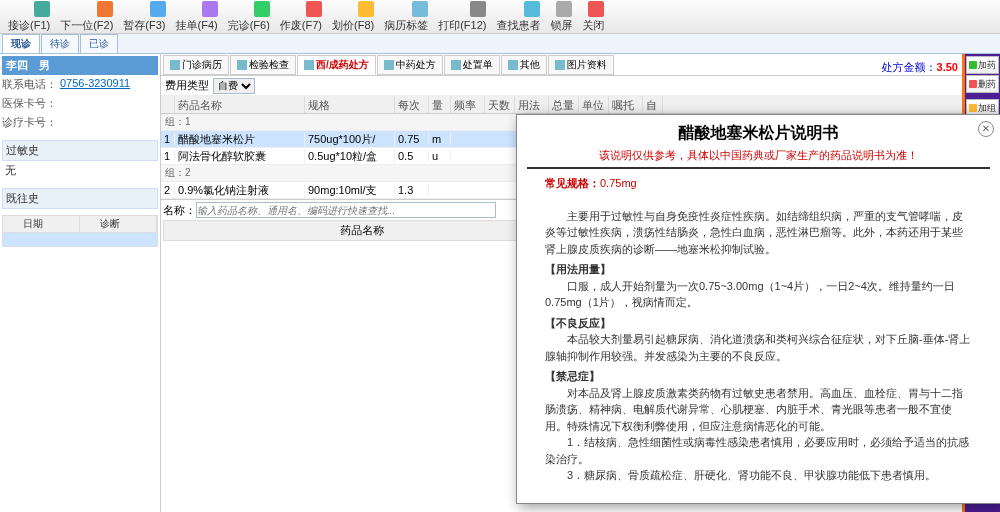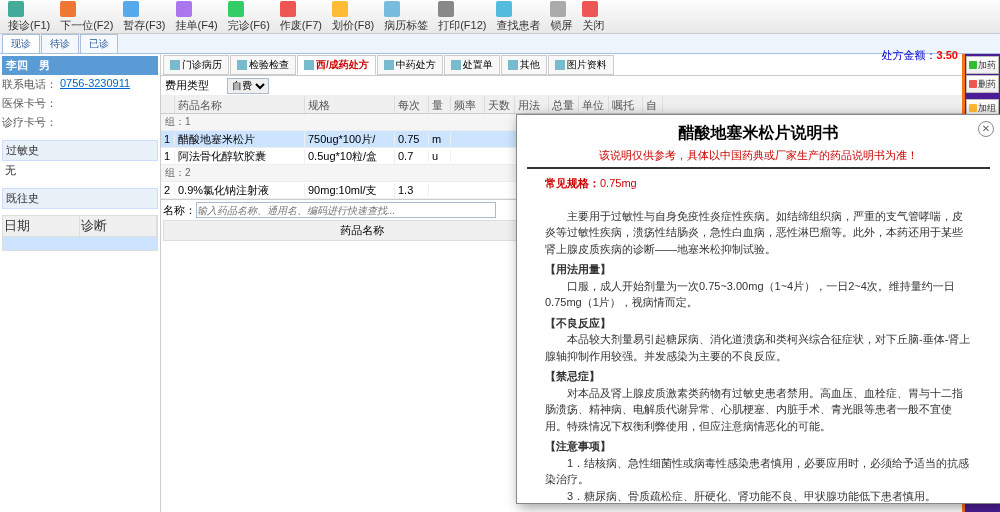--- a/index.html
+++ b/index.html
@@ -1,63 +1,63 @@
 <!DOCTYPE html>
 <html><head>
 <meta charset="utf-8">
 <style>
 *{box-sizing:border-box;margin:0;padding:0;font-family:"Microsoft YaHei",SimSun,sans-serif;font-size:11px}
 body{background:#fff;width:1000px;height:512px;overflow:hidden;position:relative}
 .toolbar{height:34px;background:linear-gradient(#fdfdfd,#e8e8e8);border-bottom:1px solid #ccc;display:flex;align-items:center;padding:0 4px;gap:2px}
-.tbtn{display:flex;flex-direction:column;align-items:flex-start;padding:1px 4px;cursor:pointer;font-size:10px;color:#333}
+.tbtn{display:flex;flex-direction:column;align-items:flex-end;padding:1px 4px;cursor:pointer;font-size:10px;color:#333}
 .tbtn .ico{width:16px;height:16px;border-radius:2px;margin-bottom:1px}
 .tabs{height:20px;background:#eef4fb;border-bottom:1px solid #a8c0dd;display:flex;align-items:end;padding-left:2px}
 .tab{padding:2px 8px;border:1px solid #a8c0dd;border-bottom:none;background:#f5f9fe;margin-right:1px;font-size:10px;cursor:pointer;color:#2a5a9a}
-.tab.active{background:#fff;font-weight:normal}
+.tab.active{background:#fff;font-weight:bold}
 .main{display:flex;height:458px}
 .left{width:161px;border-right:1px solid #ccc;padding:2px;font-size:10px;color:#333}
 .left .hdr{background:#5b9bd5;color:#fff;padding:2px 4px;font-weight:bold}
 .left .row{padding:2px 0;display:flex;gap:3px}
 .left .lbl{color:#555}
 .left input{border:1px solid #abc;width:50px;height:14px;font-size:10px}
 .center{flex:1;position:relative}
 .subtabs{height:22px;border-bottom:1px solid #ccc;display:flex;align-items:center;padding-left:2px;gap:1px}
 .stab{padding:2px 6px;border:1px solid #ccc;font-size:10px;cursor:pointer;display:flex;align-items:center;gap:2px;background:#f8f8f8}
 .stab.active{background:#fff;border-bottom:1px solid #fff;color:#c00;font-weight:bold}
 .sico{width:10px;height:10px;display:inline-block}
-.feerow{height:20px;display:flex;align-items:center;padding:0 4px;gap:18px;border-bottom:1px solid #eee}
+.feerow{height:20px;display:flex;align-items:center;padding:0 4px;gap:4px;border-bottom:1px solid #eee}
 .feerow select{border:1px solid #abc;height:16px;font-size:10px}
 .gridhdr{height:18px;background:#f0f0f0;border-bottom:1px solid #ccc;display:flex;font-size:10px}
 .gridhdr>div{border-right:1px solid #ddd;padding:2px 3px;color:#555}
 .grp{background:#f5f5f5;padding:1px 4px;font-size:10px;color:#666;border-bottom:1px solid #eee}
 .grow{display:flex;border-bottom:1px solid #eee;height:17px;align-items:center;font-size:10px}
 .grow>div{padding:0 3px;border-right:1px solid #f0f0f0}
 .grow.sel{background:#cce4ff}
 .popup{position:absolute;left:355px;top:60px;width:485px;height:390px;background:#fff;border:1px solid #888;box-shadow:3px 3px 12px rgba(0,0,0,.4);z-index:10}
 .popup .pt{text-align:center;font-size:16px;font-weight:bold;padding:8px 0 4px;font-family:SimSun}
 .popup .psub{text-align:center;font-size:11px;color:#c00;border-bottom:2px solid #333;padding-bottom:4px;margin:0 10px}
 .popup .pbody{padding:6px 28px;font-size:11px;color:#333;line-height:1.5;overflow:auto;height:340px}
 .popup .sec{font-weight:bold;margin-top:4px}
 .popup .close{position:absolute;right:6px;top:6px;width:16px;height:16px;border:1px solid #888;border-radius:8px;text-align:center;line-height:13px;cursor:pointer;color:#666;font-size:10px}
 .rpanel{width:38px;border-left:3px solid #f97316;display:flex;flex-direction:column;gap:1px;padding:2px 1px;background:#4c1d95}
 .rbtn{height:18px;border:1px solid #bbb;background:linear-gradient(#fff,#eee);font-size:9px;display:flex;align-items:center;justify-content:center;cursor:pointer;color:#333;gap:1px}
 .rbtn.hl{border:2px solid #f00}
 .rbtn .d{width:8px;height:8px;border-radius:1px}
-.price{position:absolute;right:42px;top:48px;font-size:11px;color:#00c}
+.price{position:absolute;right:42px;top:60px;font-size:11px;color:#00c}
 .price b{color:#f00}
 .anno{position:absolute;right:46px;top:270px;color:#f00;font-size:15px;font-family:SimSun}
 .arrow{position:absolute;right:40px;top:100px;width:140px;height:170px;pointer-events:none}
 .bottom{height:56px;border-top:1px solid #ccc;padding:2px;font-size:10px}
 .bottom input{border:1px solid #abc;width:300px;height:16px;font-size:10px;color:#aaa;font-style:italic}
 .bottom .bh{display:flex;background:#f0f0f0;border:1px solid #ddd;margin-top:2px}
 .bottom .bh>div{flex:1;padding:2px 4px;border-right:1px solid #ddd;text-align:center}
 .left .sect{background:#e8f0f8;padding:2px 3px;margin-top:8px;border:1px solid #cdf}
 .diag{margin-top:6px}
 .diag .dh{display:flex;background:#f0f0f0;border:1px solid #ddd}
-.diag .dh>div{flex:1;padding:1px 1px;border-right:1px solid #ddd;font-size:13px}
+.diag .dh>div{flex:1;padding:1px 20px;border-right:1px solid #ddd;font-size:10px}
 .diag .dr{background:#cce4ff;height:14px;border:1px solid #ddd;border-top:none}
 .sbtn{border:1px solid #999;padding:0 4px;height:14px;font-size:9px;background:#eee;cursor:pointer}
 </style>
 </head>
 <body>
 
 <div class="toolbar" id="tb">
     <div class="tbtn">
       <div class="ico" style="background:#4a9"></div>
       <span>接诊(F1)</span>
@@ -170,21 +170,21 @@
           <div style="width:14px">1</div>
           <div style="width:130px">醋酸地塞米松片</div>
           <div style="width:90px">750ug*100片/</div>
           <div style="width:34px">0.75</div>
           <div style="width:22px">m</div>
         </div>
         <div class="grow">
           <div style="width:14px">1</div>
           <div style="width:130px">阿法骨化醇软胶囊</div>
           <div style="width:90px">0.5ug*10粒/盒</div>
-          <div style="width:34px">0.7</div>
+          <div style="width:34px">0.5</div>
           <div style="width:22px">u</div>
         </div>
         <div class="grp">组：2</div>
         <div class="grow">
           <div style="width:14px">2</div>
           <div style="width:130px">0.9%氯化钠注射液</div>
           <div style="width:90px">90mg:10ml/支</div>
           <div style="width:34px">1.3</div>
           <div style="width:22px"></div>
         </div>
@@ -202,21 +202,20 @@
       <div class="psub">该说明仅供参考，具体以中国药典或厂家生产的药品说明书为准！</div>
       <div class="pbody">
         <div><span style="color:#c00;font-weight:bold">常见规格：</span><span style="color:#c00">0.75mg</span></div>
         <div style="margin-top:16px;text-indent:2em">主要用于过敏性与自身免疫性炎症性疾病。如结缔组织病，严重的支气管哮喘，皮炎等过敏性疾病，溃疡性结肠炎，急性白血病，恶性淋巴瘤等。此外，本药还用于某些肾上腺皮质疾病的诊断——地塞米松抑制试验。</div>
         <div class="sec">【用法用量】</div>
           <div style="text-indent:2em">口服，成人开始剂量为一次0.75~3.00mg（1~4片），一日2~4次。维持量约一日0.75mg（1片），视病情而定。</div>
         <div class="sec">【不良反应】</div>
           <div style="text-indent:2em">本品较大剂量易引起糖尿病、消化道溃疡和类柯兴综合征症状，对下丘脑-垂体-肾上腺轴抑制作用较强。并发感染为主要的不良反应。</div>
         <div class="sec">【禁忌症】</div>
           <div style="text-indent:2em">对本品及肾上腺皮质激素类药物有过敏史患者禁用。高血压、血栓症、胃与十二指肠溃疡、精神病、电解质代谢异常、心肌梗塞、内脏手术、青光眼等患者一般不宜使用。特殊情况下权衡利弊使用，但应注意病情恶化的可能。</div>
-        <div class="sec">【注意事项】</div>
         <div style="text-indent:2em">1．结核病、急性细菌性或病毒性感染患者慎用，必要应用时，必须给予适当的抗感染治疗。</div>
         <div style="text-indent:2em">3．糖尿病、骨质疏松症、肝硬化、肾功能不良、甲状腺功能低下患者慎用。</div>
 
       </div>
     </div>
   </div>
   <div class="rpanel" id="rp">
       <div class="rbtn"><span class="d" style="background:#3b3"></span>加药</div>
       <div class="rbtn"><span class="d" style="background:#e55"></span>删药</div>
       <div style="height:4px"></div>

